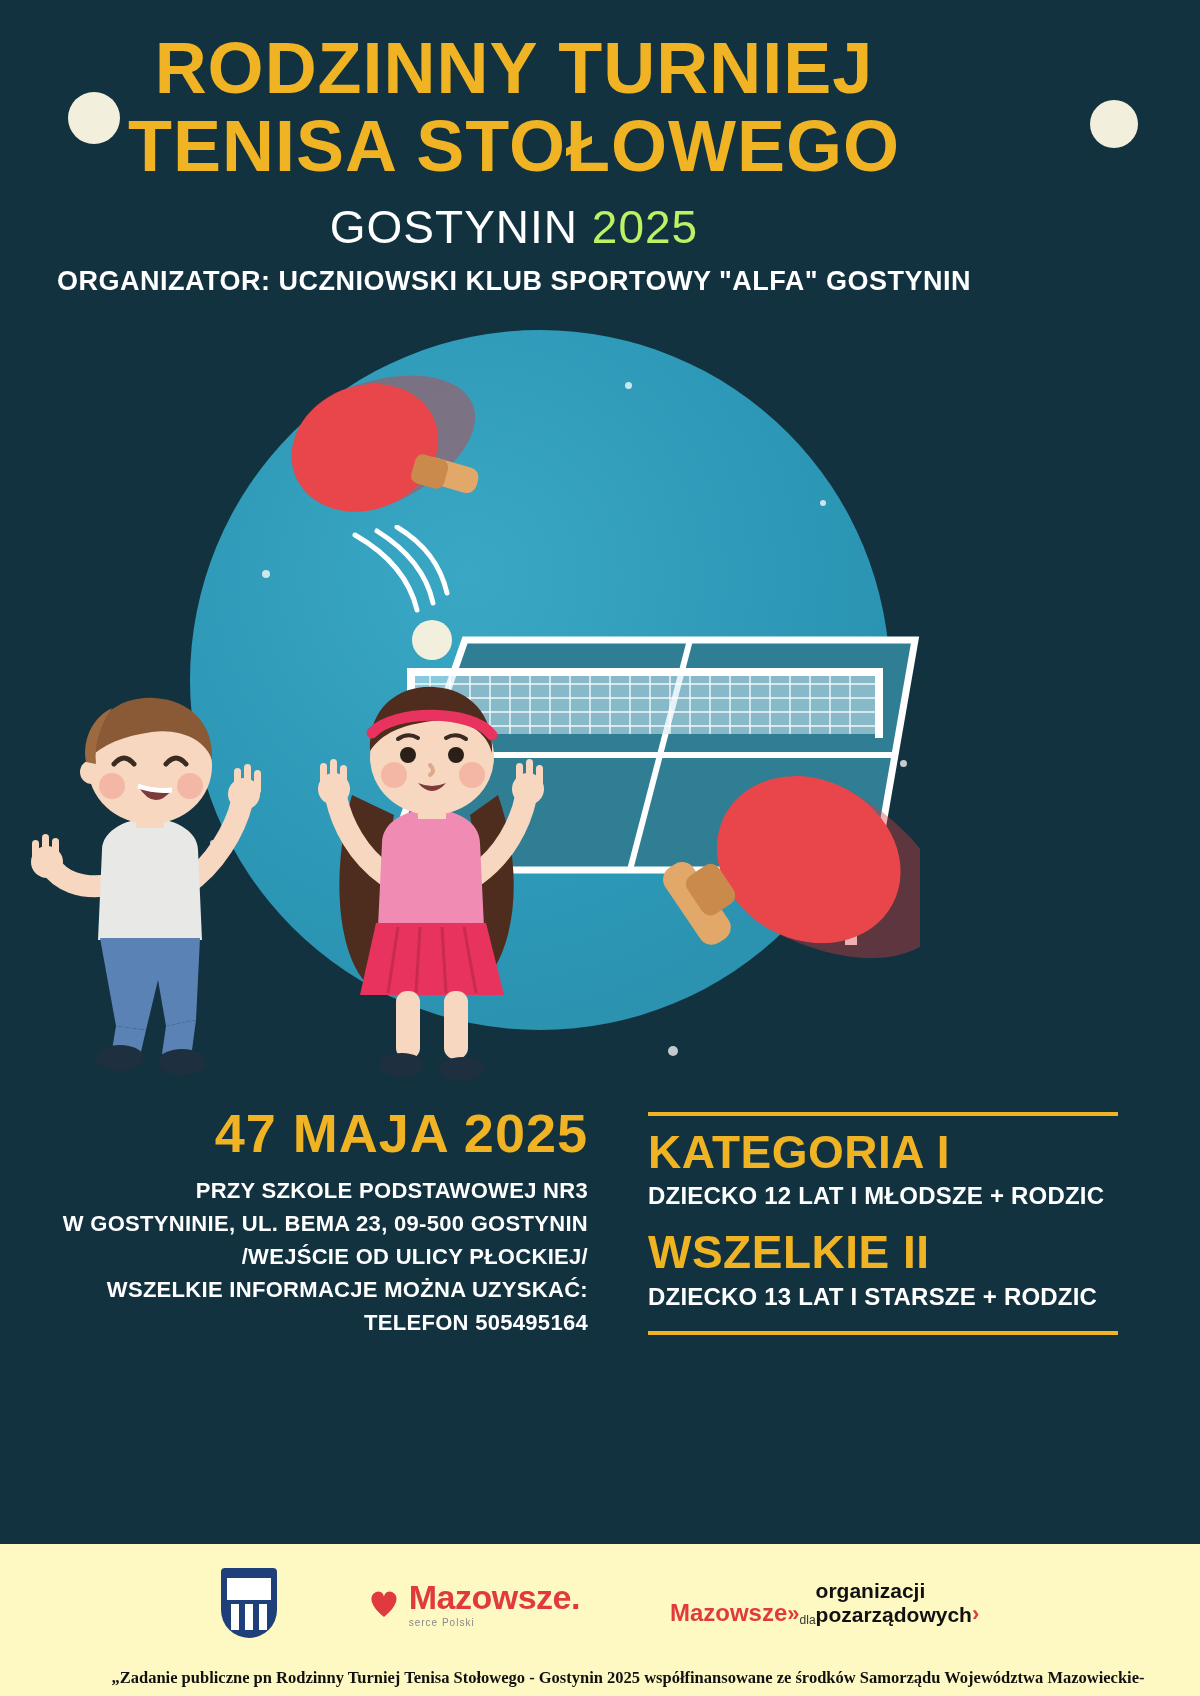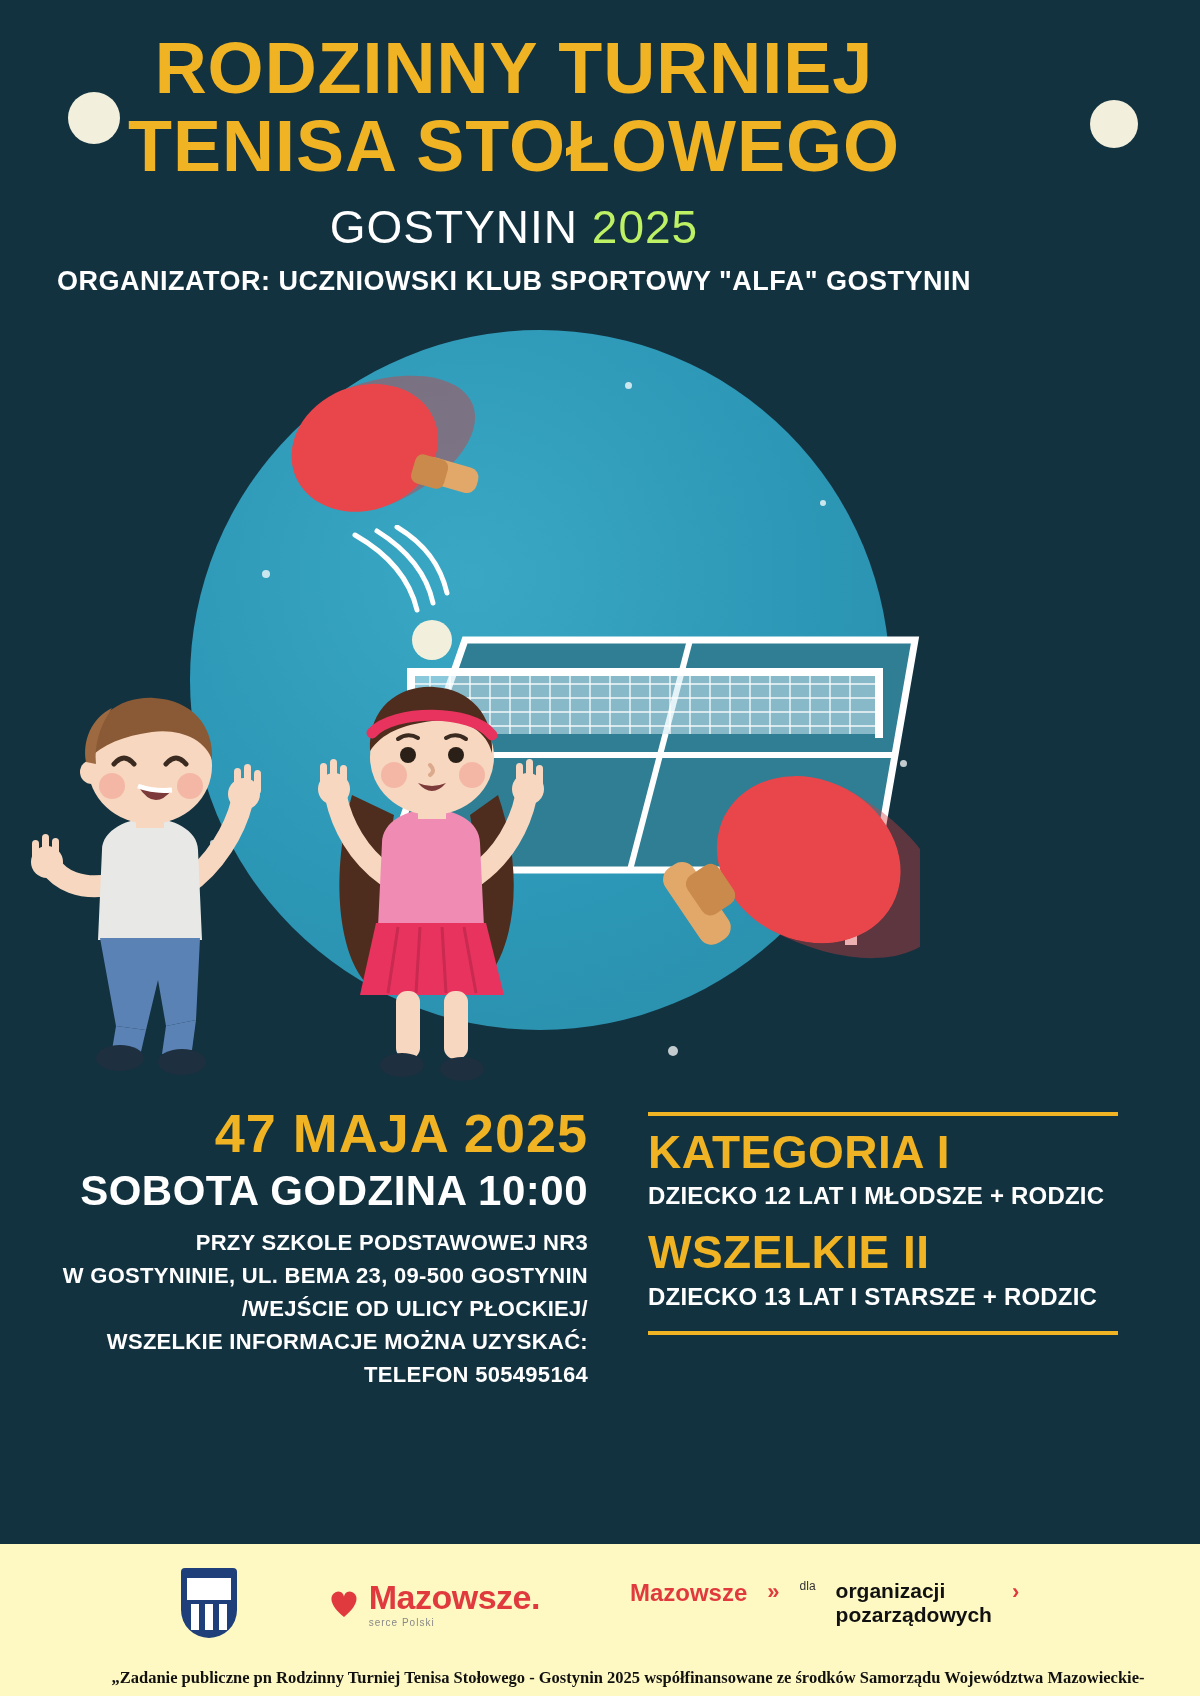--- a/index.html
+++ b/index.html
@@ -169,21 +169,21 @@
     font-weight: 700;
     color: #e03a3e;
     letter-spacing: -0.5px;
   }
   .mz-sub {
     font-size: 10px;
     color: #888;
     letter-spacing: 1px;
     text-align: left;
   }
-  .ngo-logo { display: flex; align-items: flex-start; gap: 20px; }
+  .ngo-logo { display: flex; align-items: flex-end; gap: 0; }
   .ngo-red {
     font-size: 24px;
     font-weight: 700;
     color: #e03a3e;
   }
   .ngo-dla { font-size: 12px; color: #333; }
   .ngo-black { font-size: 21px; font-weight: 700; color: #111; line-height: 1.15; }
   .chev { color: #e03a3e; font-weight: 700; font-size: 22px; }
 
   .disclaimer {
@@ -423,21 +423,20 @@
       <circle cx="104" cy="100" r="13" fill="#f3b2a0" opacity="0.85"></circle>
       <circle cx="182" cy="100" r="13" fill="#f3b2a0" opacity="0.85"></circle>
 
       <path d="M140 90 q6 6 0 10" stroke="#dba98c" stroke-width="4" fill="none" stroke-linecap="round"></path>
       <path d="M128 108 q14 16 28 0 q-14 6 -28 0 Z" fill="#7d3a3a"></path>
     </svg>
   </div>
 
   <div class="info-left">
     <div class="date">47 MAJA 2025</div>
-    <div class="daytime">SOBOTA GODZINA 10:00</div>
     <div class="addr">
       <div>PRZY SZKOLE PODSTAWOWEJ NR3</div>
       <div>W GOSTYNINIE, UL. BEMA 23, 09-500 GOSTYNIN</div>
       <div>/WEJŚCIE OD ULICY PŁOCKIEJ/</div>
       <div>WSZELKIE INFORMACJE MOŻNA UZYSKAĆ:</div>
       <div>TELEFON 505495164</div>
     </div>
   </div>
 
   <div class="info-right">

